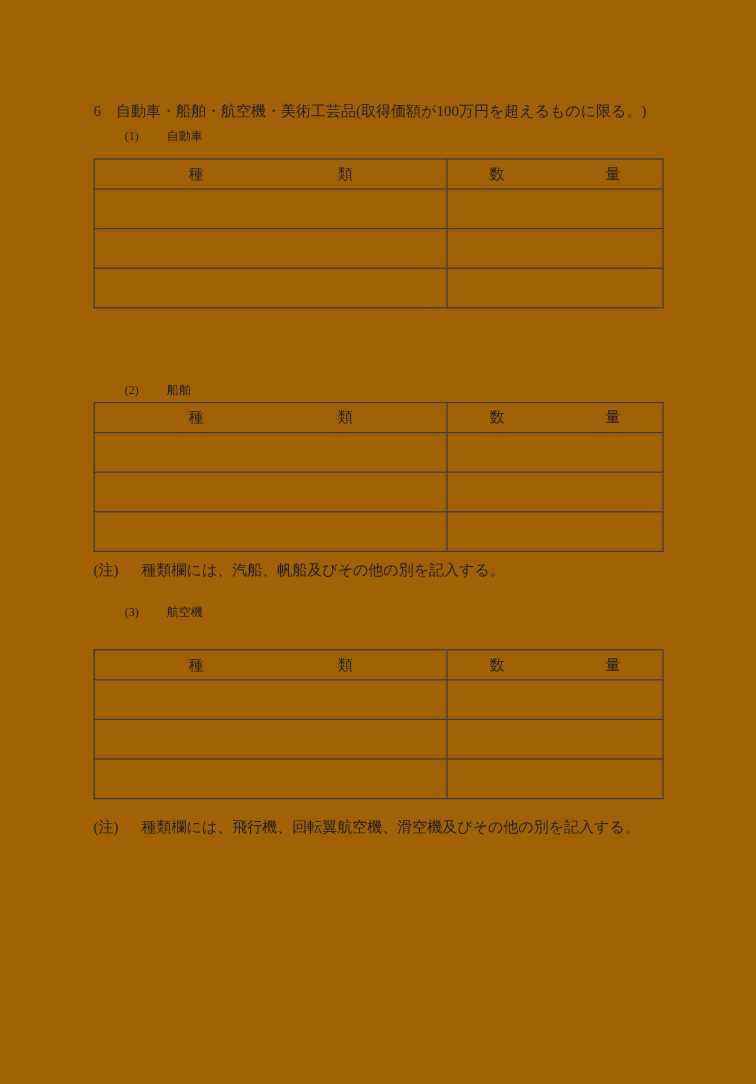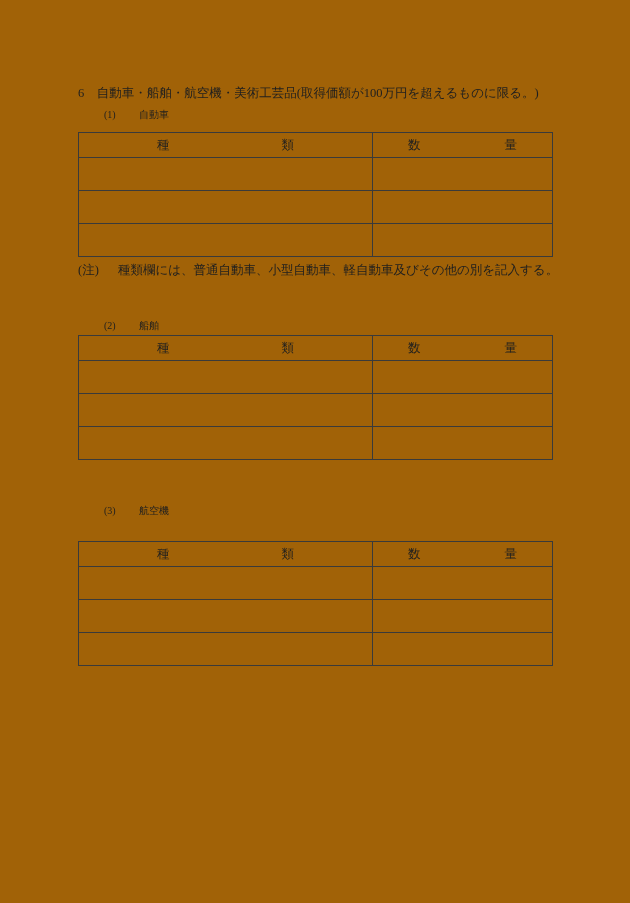--- a/index.html
+++ b/index.html
@@ -106,23 +106,20 @@
         <td></td>
         <td></td>
       </tr>
       <tr>
         <td></td>
         <td></td>
       </tr>
     </tbody>
   </table>
 
-  <div class="note" style="top:262px">
-    <span class="note-label">(注)</span><span>種類欄には、普通自動車、小型自動車、軽自動車及びその他の別を記入する。</span>
-  </div>
 
   <div class="sec-label" style="top:318px">
     <span class="sec-num">(2)</span><span>船舶</span>
   </div>
 
   <table class="grid" style="top:335px">
     <colgroup>
         <col class="c1">
         <col class="c2">
       </colgroup>
@@ -151,20 +148,23 @@
         <td></td>
         <td></td>
       </tr>
       <tr>
         <td></td>
         <td></td>
       </tr>
     </tbody>
   </table>
 
+  <div class="note" style="top:467px">
+    <span class="note-label">(注)</span><span>種類欄には、汽船、帆船及びその他の別を記入する。</span>
+  </div>
 
   <div class="sec-label" style="top:503px">
     <span class="sec-num">(3)</span><span>航空機</span>
   </div>
 
   <table class="grid" style="top:541px">
     <colgroup>
         <col class="c1">
         <col class="c2">
       </colgroup>
@@ -193,14 +193,17 @@
         <td></td>
         <td></td>
       </tr>
       <tr>
         <td></td>
         <td></td>
       </tr>
     </tbody>
   </table>
 
+  <div class="note" style="top:681px">
+    <span class="note-label">(注)</span><span>種類欄には、飛行機、回転翼航空機、滑空機及びその他の別を記入する。</span>
+  </div>
 
 </div>
 
 </body></html>

